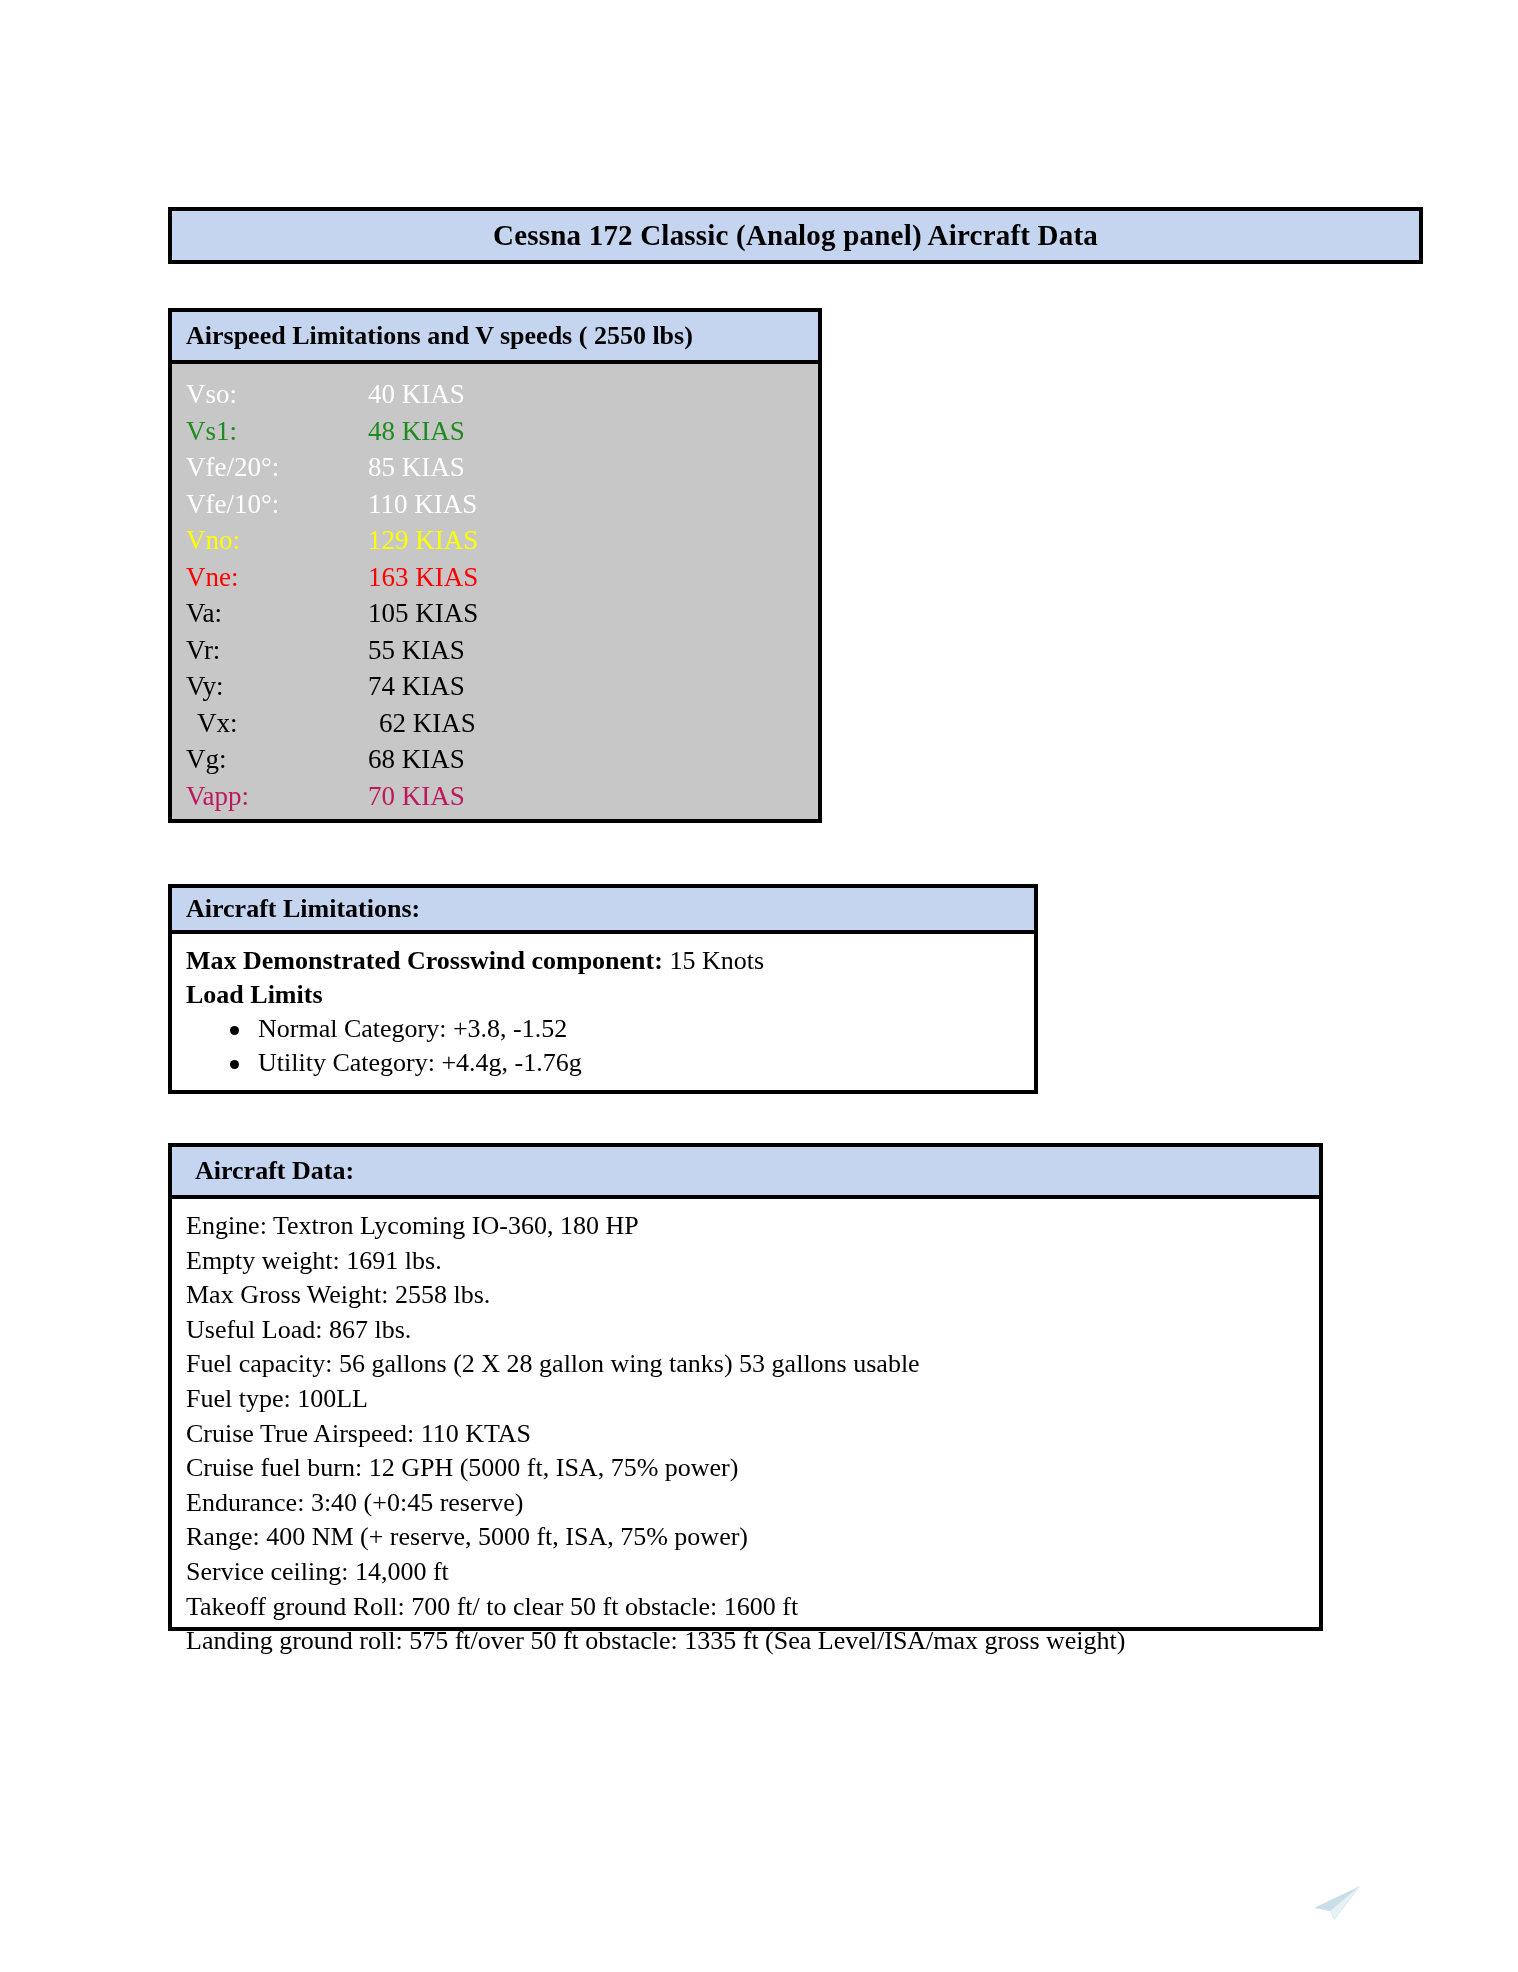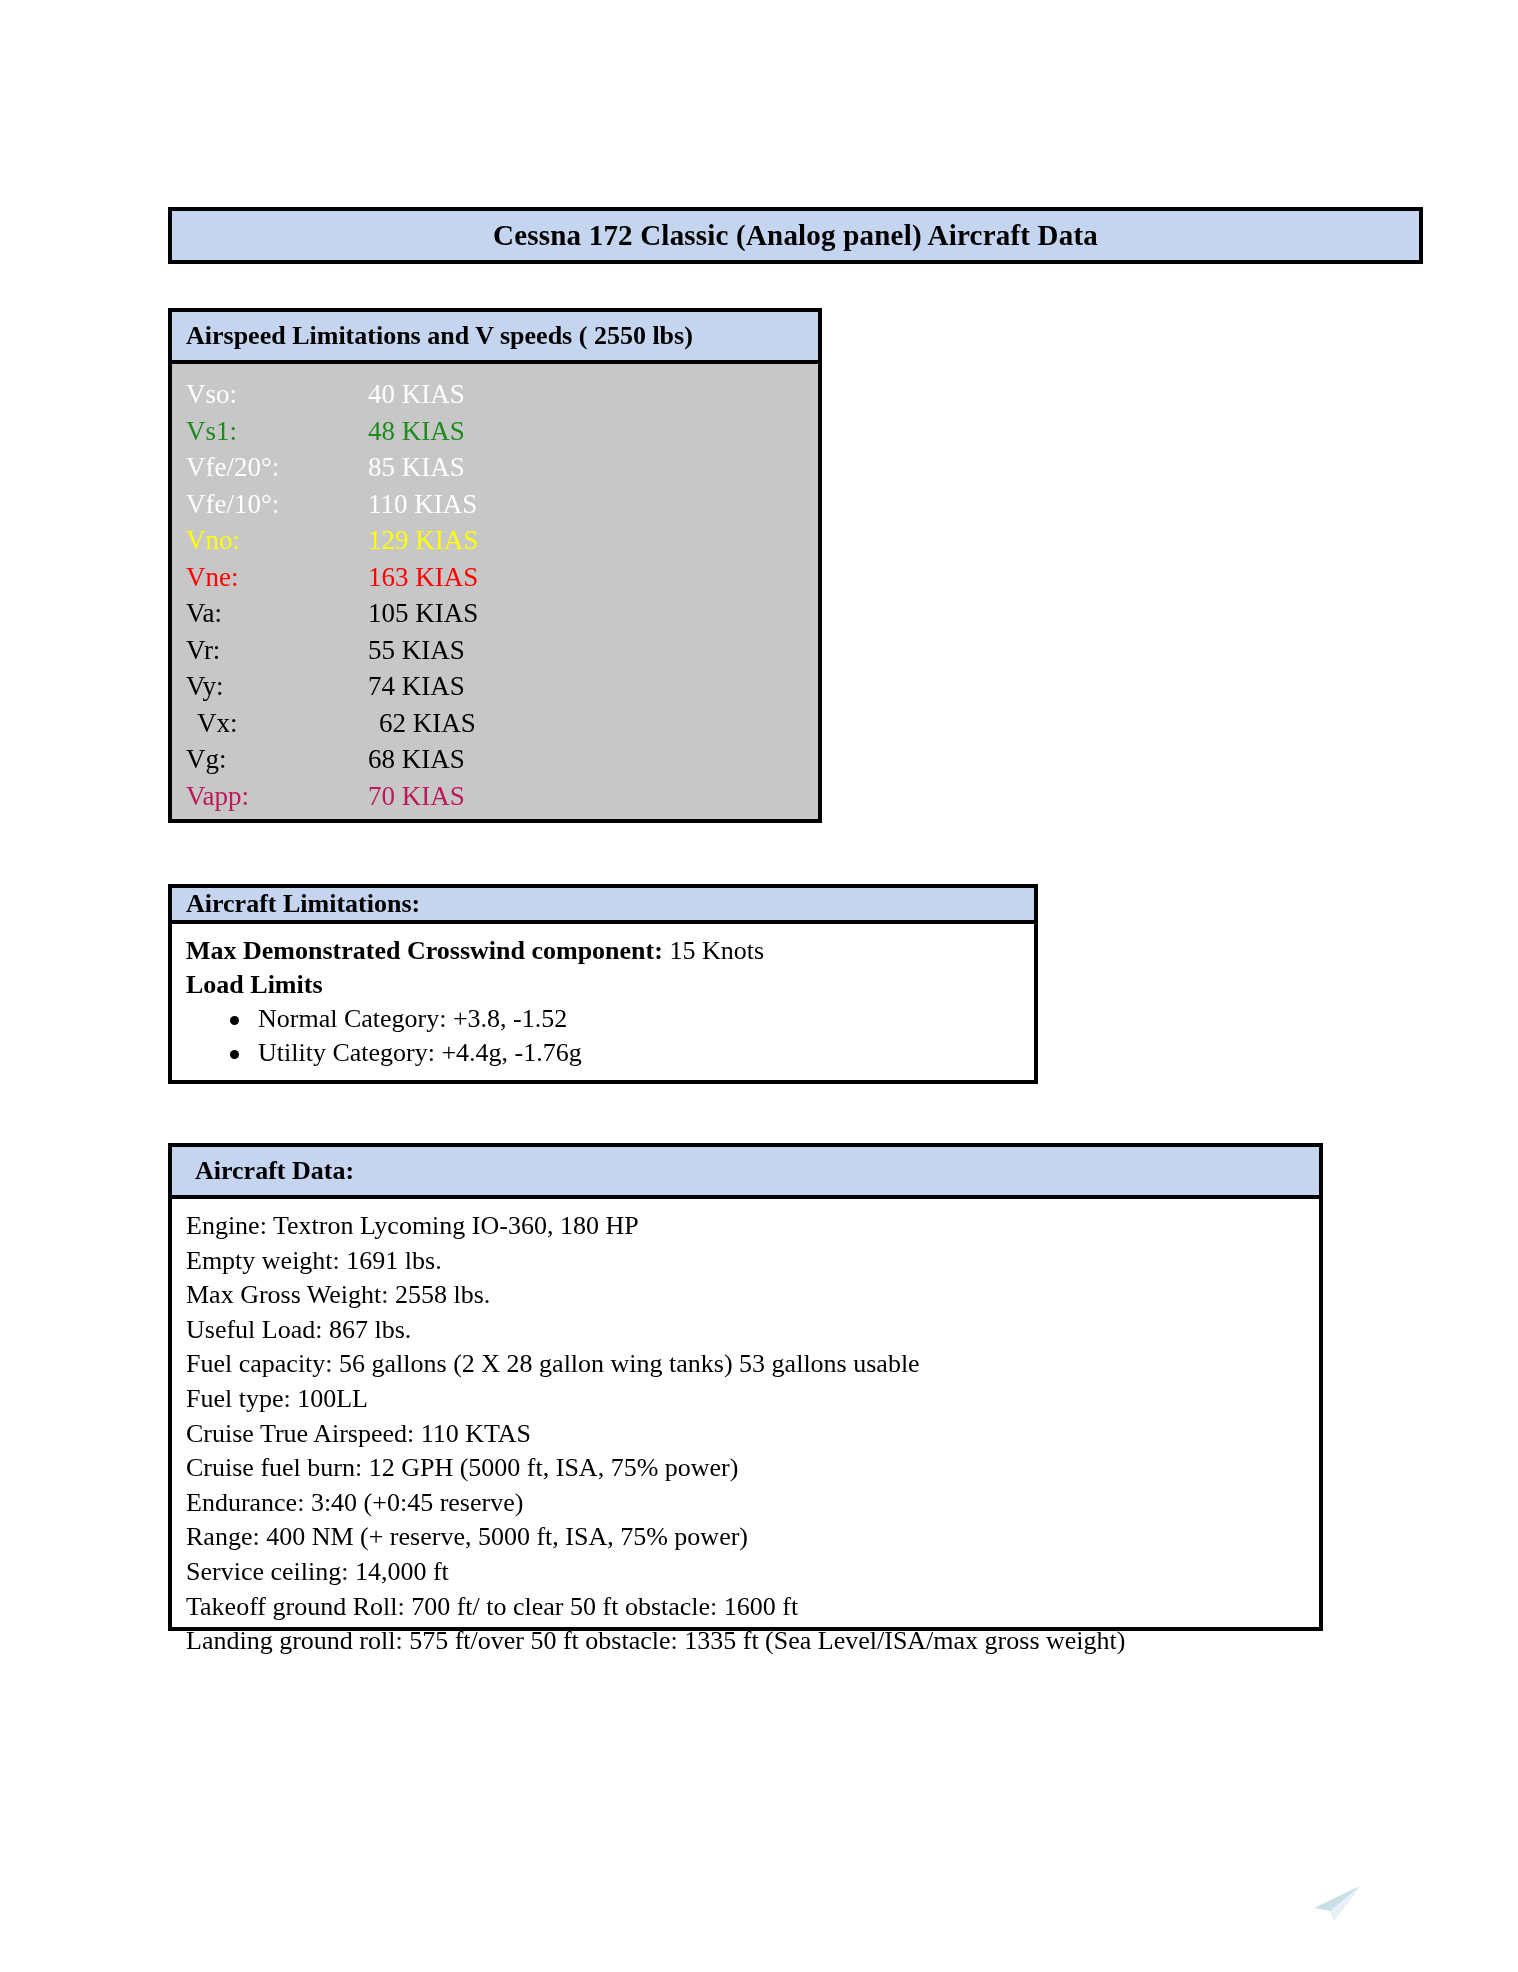--- a/index.html
+++ b/index.html
@@ -79,21 +79,21 @@
     display: flex;
     font-size: 27px;
     line-height: 36.5px;
     white-space: nowrap;
   }
   .vrow .vlabel { width: 182px; flex: 0 0 182px; }
   .vrow .vvalue { flex: 1 1 auto; }
 
   
   #limitations-section { left: 168px; top: 884px; width: 870px; }
-  #limitations-section .section-header { height: 40px; }
+  #limitations-section .section-header { height: 50px; }
   #limitations-section .section-body {
     background: #ffffff;
     height: 160px;
     padding: 10px 14px 10px 14px;
   }
   .lim-line {
     font-size: 26px;
     line-height: 34px;
     white-space: nowrap;
   }

